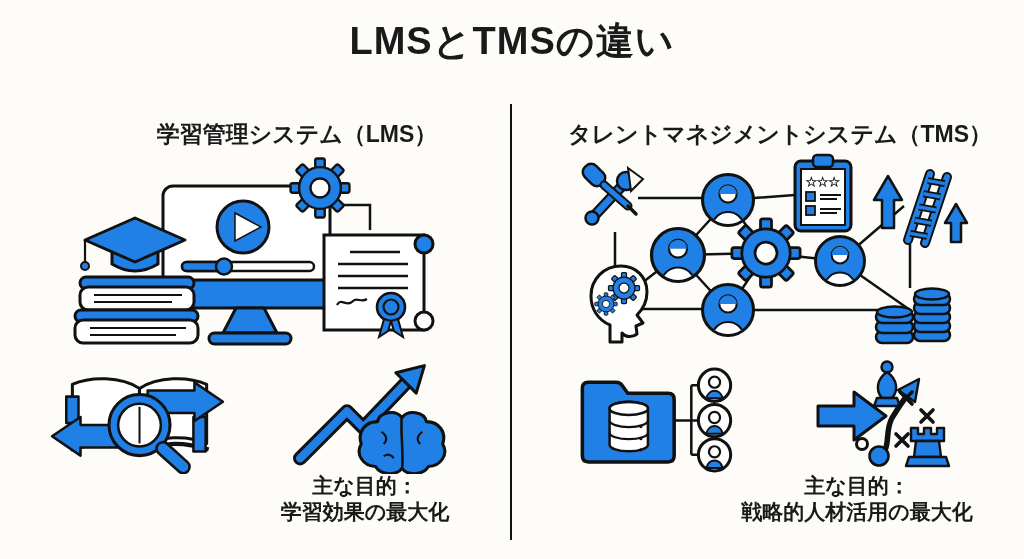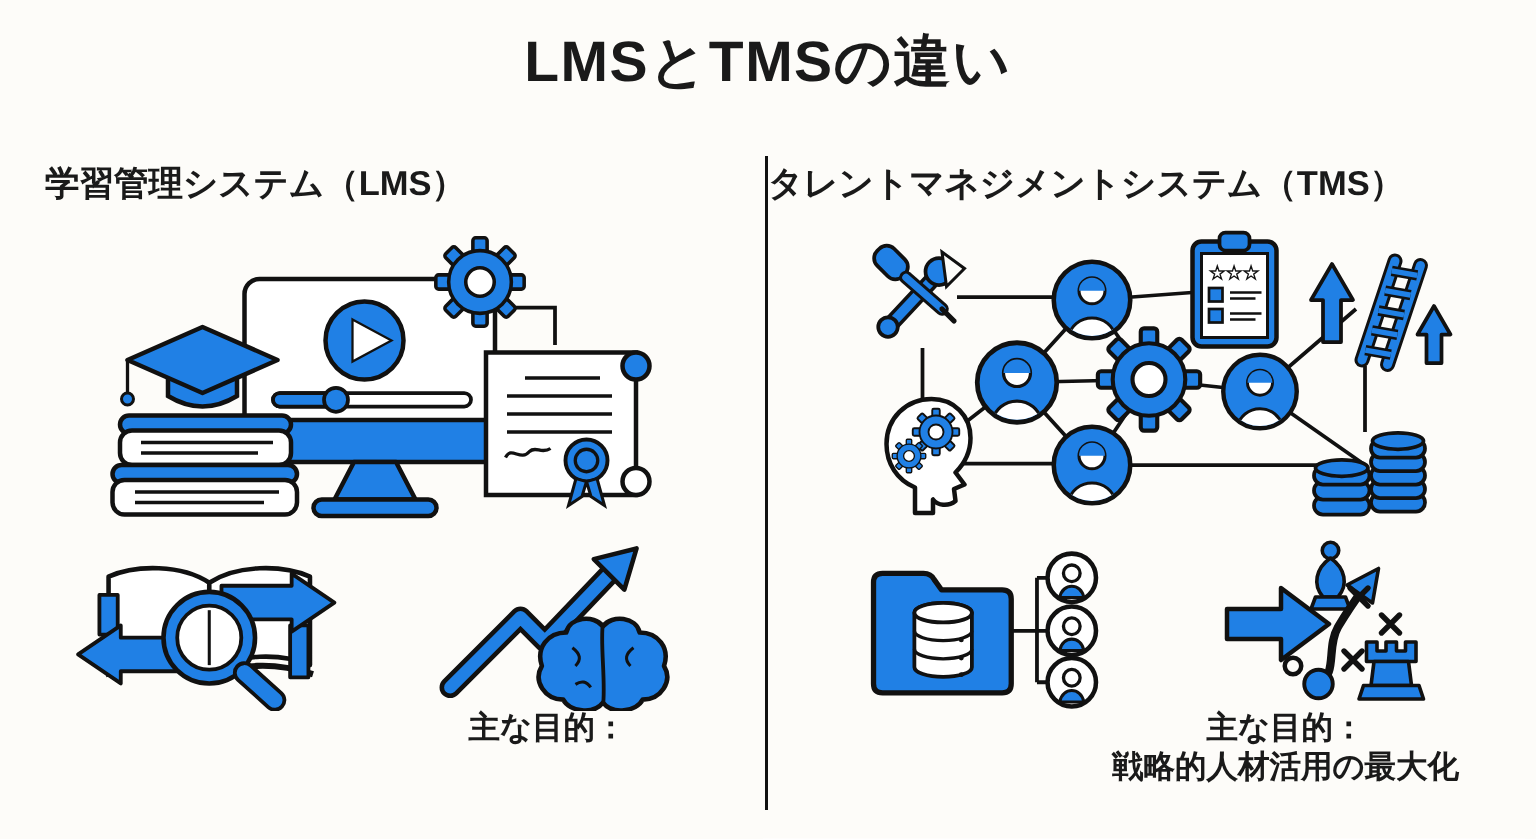--- a/index.html
+++ b/index.html
@@ -1,22 +1,22 @@
 <!DOCTYPE html>
 <html><head>
 <meta charset="utf-8">
 <style>
   html,body{margin:0;padding:0;}
   .page{position:relative;width:1024px;height:559px;background:#FDFCF9;overflow:hidden;
         font-family:"Liberation Sans","DejaVu Sans",sans-serif;color:#1A1A1A;}
   .title{position:absolute;top:16px;left:0;width:100%;margin:0;text-align:center;
          font-size:38px;font-weight:800;letter-spacing:1px;}
   .divider{position:absolute;left:510px;top:104px;width:2px;height:436px;background:#111;}
-  .hdr{position:absolute;top:107px;margin:0;font-size:23px;font-weight:800;
-       text-align:left;white-space:nowrap;}
+  .hdr{position:absolute;top:107px;margin:12px;font-size:23px;font-weight:800;
+       text-align:center;white-space:nowrap;}
   .hdr-lms{left:30px;width:510px;}
   .hdr-tms{left:512px;width:512px;}
   .ill{position:absolute;}
   .cap{position:absolute;font-size:21px;font-weight:800;line-height:26px;
        text-align:center;white-space:nowrap;}
   .cap span{display:block;}
   .cap1L{left:30px;top:479px;width:220px;}
   .cap2L{left:255px;top:473px;width:220px;}
   .cap1R{left:538px;top:476px;width:220px;}
   .cap2R{left:737px;top:473px;width:240px;}
@@ -134,20 +134,21 @@
       <path d="M68,86 C64,74 72,64 84,64 C86,54 102,52 108,60 C114,52 130,54 132,64
                C144,64 152,74 148,86 C154,96 146,108 134,108 C130,116 114,118 108,110
                C102,118 86,116 82,108 C70,108 62,96 68,86 Z" fill="#2080E5" stroke="#111" stroke-width="3" stroke-linejoin="round"></path>
       <path d="M108,58 C106,70 110,98 108,112" fill="none" stroke="#111" stroke-width="2.5"></path>
       <path d="M88,74 q8,6 2,12 M128,74 q-8,6 -2,12 M90,98 q6,-4 10,2" fill="none" stroke="#111" stroke-width="2"></path>
     </g>
   </svg>
 
   <div class="cap cap2L">
     <span>主な目的：</span>
+    <span>学習効果の最大化</span>
   </div>
 
   <h2 class="hdr hdr-tms">タレントマネジメントシステム（TMS）</h2>
 
   <svg class="ill" style="left:558px;top:148px" width="424" height="214" viewBox="0 0 424 214">
     <path stroke="#111" stroke-width="2.5" fill="none" d="
       M80,50 H170 M170,52 L250,46 M170,52 L120,107 M170,52 L208,105
       M57,84 V152 M120,107 L208,105 M120,107 L62,152 M120,107 L170,162
       M208,105 L170,162 M208,105 L282,113 M282,113 L346,58 M282,113 L352,162
       M62,161 H170 M170,162 H338 M352,96 V140"></path>

